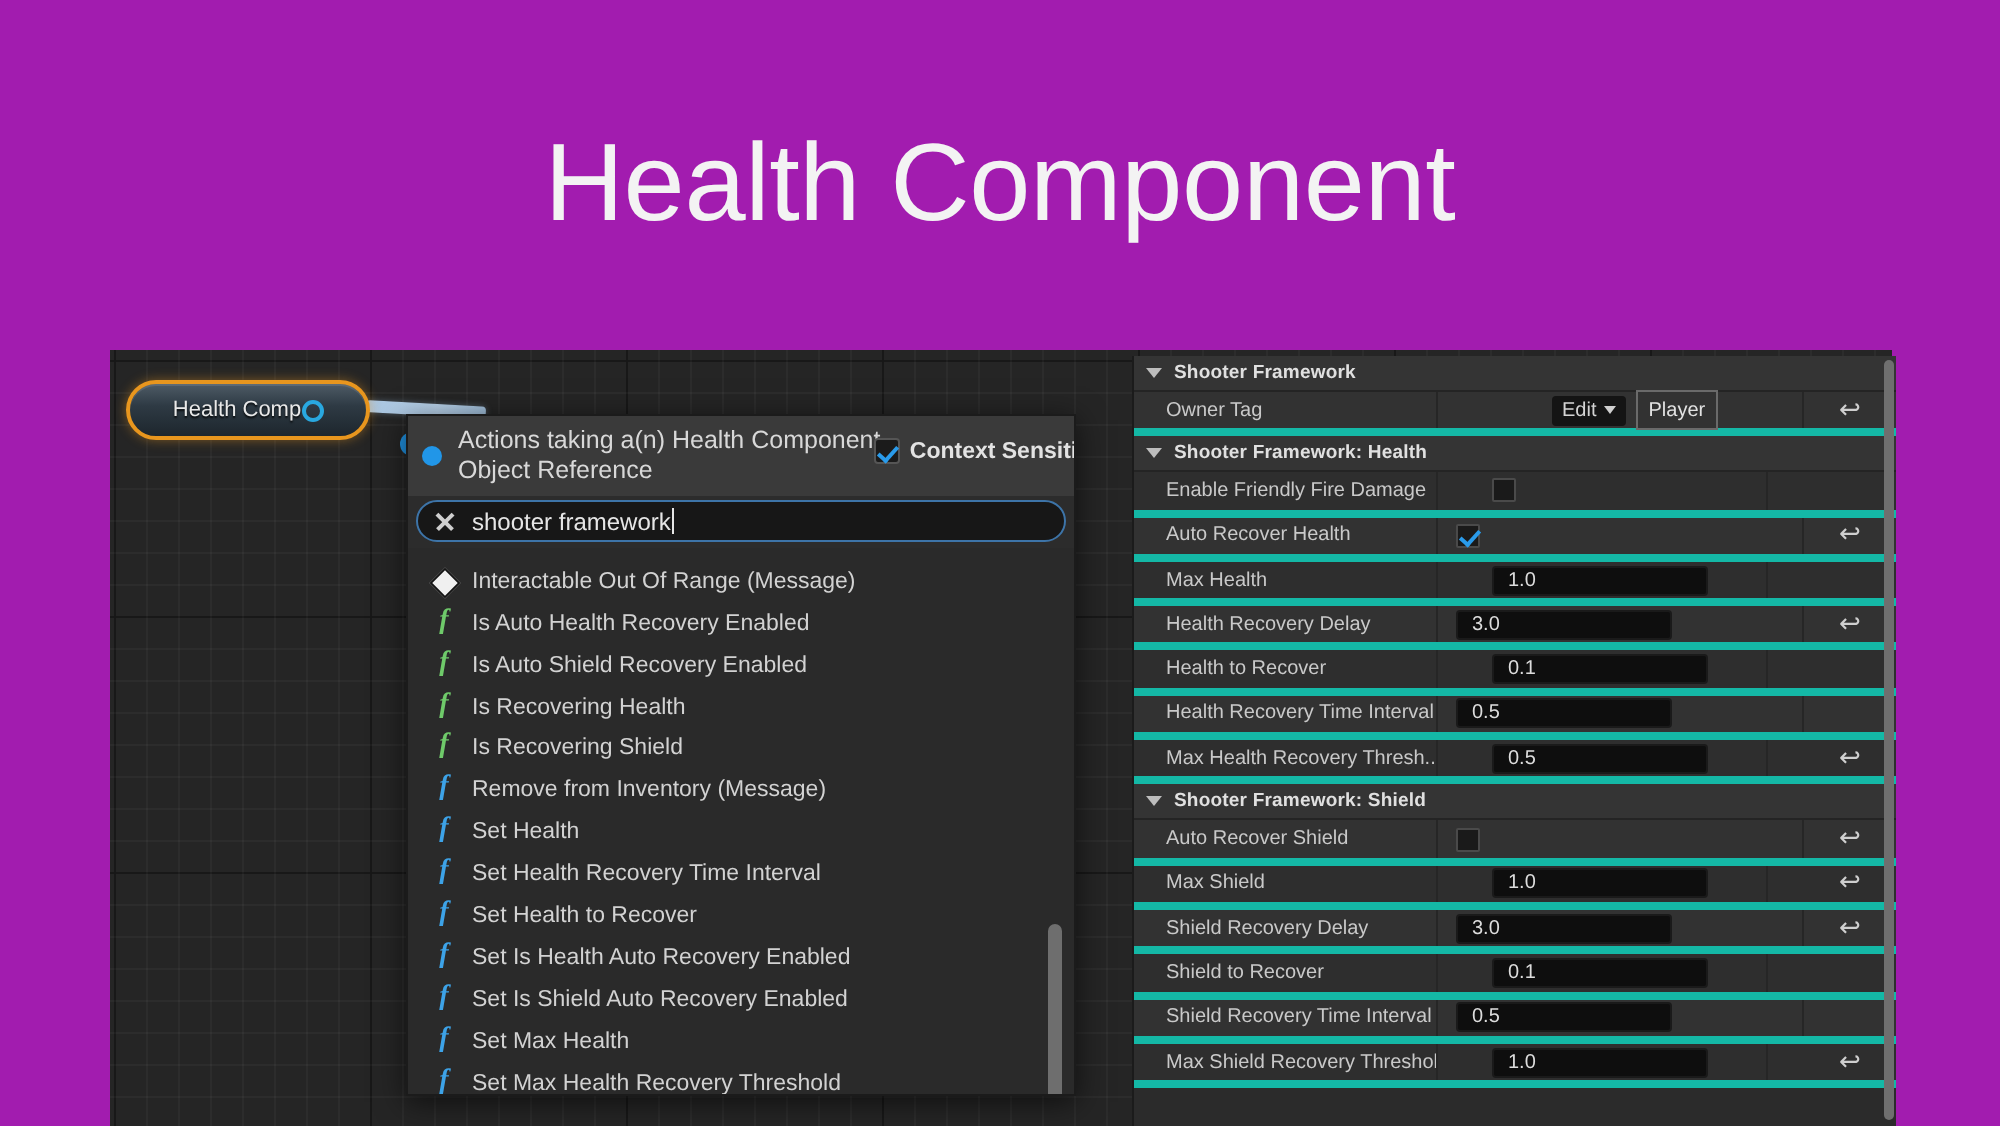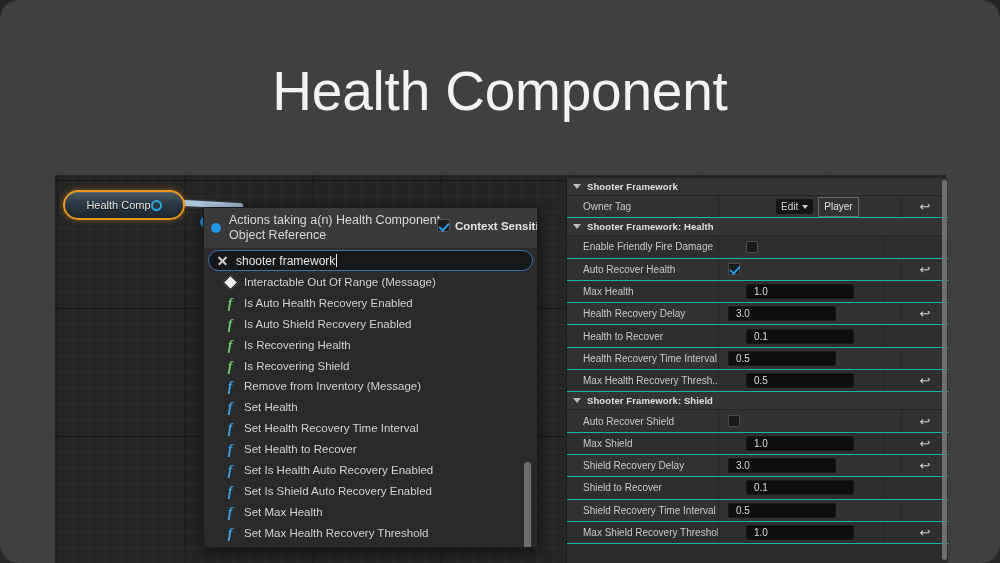--- a/index.html
+++ b/index.html
@@ -2,21 +2,21 @@
 <html><head>
 <meta charset="utf-8">
 <style>
   * { box-sizing: border-box; margin: 0; padding: 0; }
   html, body {
     width: 1000px; height: 563px;
     background: #262626;
     font-family: "Liberation Sans", sans-serif;
     overflow: hidden;
   }
-  #root { position: relative; width: 1000px; height: 563px; background: #404040; border-radius: 19px; }
+  #root { position: relative; width: 1000px; height: 563px; background: #a21caf; }
 
   
   .slide-title {
     position: absolute; left: 0; top: 64px; width: 1000px;
     text-align: center;
     font-size: 55px; font-weight: 400; color: #f3f3f3;
     letter-spacing: -0.2px; line-height: 1;
   }
 
   
@@ -132,22 +132,22 @@
   .caret {
     display: inline-block; width: 1px; height: 13px;
     background: #e6e6e6; vertical-align: -2px; margin-left: 1px;
   }
 
   .ctx-list {
     flex: 1; position: relative; overflow: hidden;
     background: #2a2a2a; padding-top: 2px;
   }
   .ctx-item {
-    height: 20.9px; display: flex; align-items: flex-start;
-    padding-left: 20px; gap: 8px;
+    height: 20.9px; display: flex; align-items: flex-end;
+    padding-left: 12px; gap: 8px;
   }
   .ctx-item-label { font-size: 11.5px; color: #d2d2d2; white-space: nowrap; }
   .fn-icon {
     width: 12px; flex-shrink: 0; text-align: center;
     font-family: "Liberation Serif", serif;
     font-style: italic; font-weight: bold; font-size: 14px;
     line-height: 1;
   }
   .fn-icon.blue { color: #3da3e8; }
   .fn-icon.green { color: #6fca6a; }
@@ -186,21 +186,21 @@
     width: 0; height: 0; flex-shrink: 0;
     border-left: 4.5px solid transparent;
     border-right: 4.5px solid transparent;
     border-top: 5px solid #bdbdbd;
   }
   .d-section-label {
     font-size: 9.5px; font-weight: bold; color: #e0e0e0; letter-spacing: 0.1px;
   }
   .d-row {
     height: 22.3px; display: flex; align-items: center;
-    border-bottom: 1px solid #14b8a6;
+    border-bottom: 4px solid #14b8a6;
     background: #323232;
   }
   .d-row.alt { background: #2e2e2e; gap: 18px; }
   .d-label {
     width: 152px; flex-shrink: 0;
     padding-left: 16px; padding-right: 4px;
     font-size: 10px; color: #c9c9c9;
     white-space: nowrap; overflow: hidden; text-overflow: ellipsis;
     border-right: 1px solid #262626;
     height: 100%; display: flex; align-items: center;

